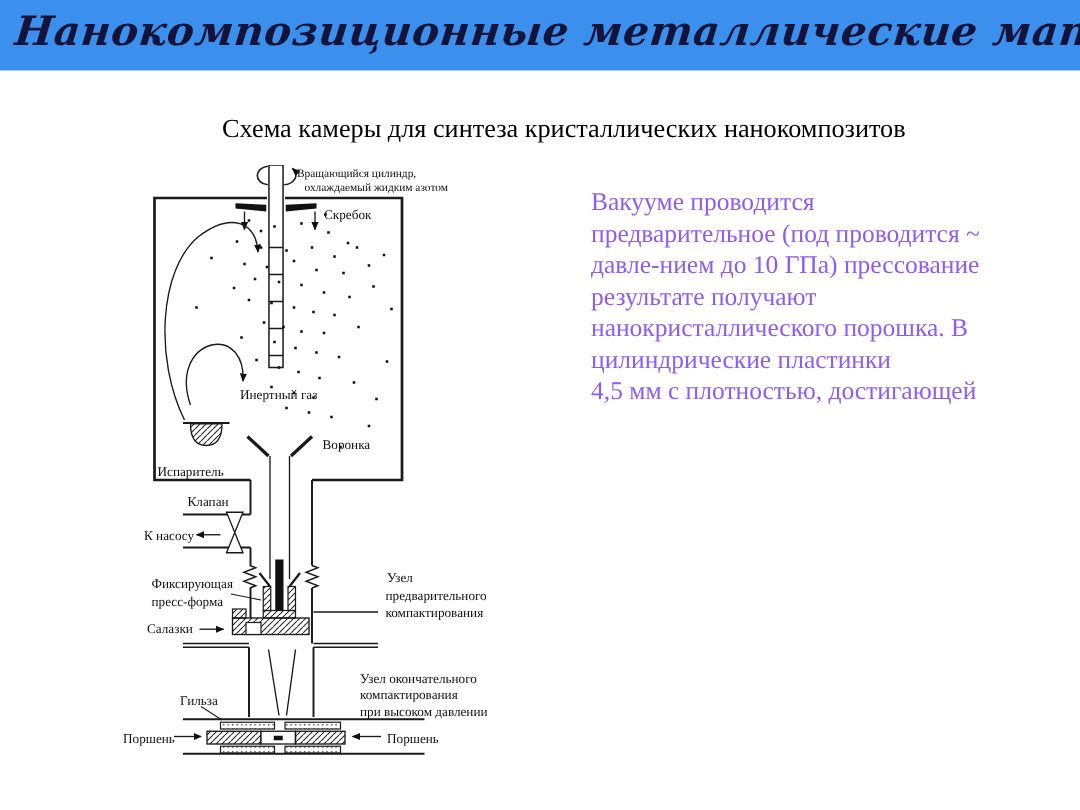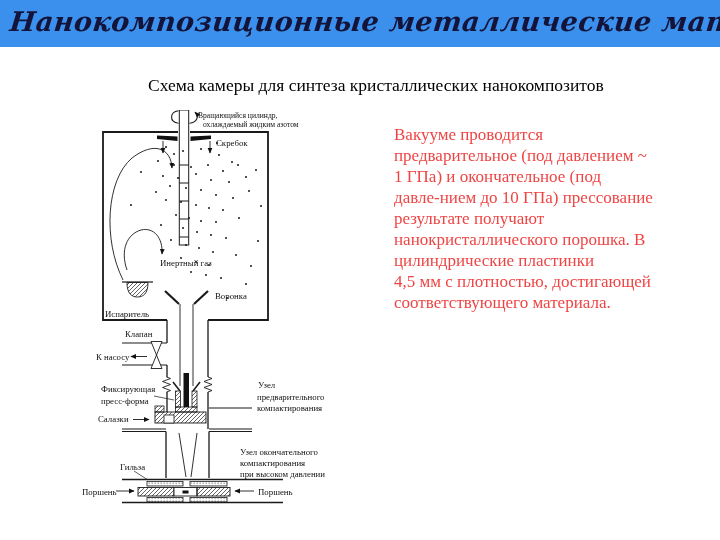--- a/index.html
+++ b/index.html
@@ -16,49 +16,47 @@
     font-family:"DejaVu Serif", serif; font-style:italic; font-weight:bold;
     font-size:27px; color:#14143a; transform:skewX(-6deg);
     white-space:nowrap; letter-spacing:0.5px;
   }
   .subtitle {
     position:absolute; left:136px; top:75px;
     font-size:17.5px; color:#000; white-space:nowrap;margin-left:12px;
   }
   .bodytext {
     position:absolute; left:394px; top:124px; width:320px;
-    font-size:17px; line-height:21px; color:#ef4444;
+    font-size:17px; line-height:21px; color:#8b5cf6;
   }
   .bodytext div { white-space:nowrap; }
   svg.diagram { position:absolute; left:70px; top:110px; }
   svg text {
     font-family:"Liberation Serif", serif; fill:#111;
     font-size:8.8px;
   }
   svg text.tiny { font-size:7.6px; }
 </style>
 </head>
 <body>
 
 <div class="titlebar" style="background: rgb(58, 144, 236);">
   <div class="title" style="color: rgb(20, 20, 58);">Нанокомпозиционные металлические материалы</div>
 </div>
 
 <div class="subtitle">Схема камеры для синтеза кристаллических нанокомпозитов</div>
 
 <div class="bodytext">
     <div>Вакууме проводится</div>
-    <div>предварительное (под давлением ~</div>
-    <div>1 ГПа) и окончательное (под</div>
+    <div>предварительное (под проводится ~</div>
     <div>давле-нием до 10 ГПа) прессование</div>
     <div>результате получают</div>
     <div>нанокристаллического порошка. В</div>
     <div>цилиндрические пластинки</div>
     <div>4,5 мм с плотностью, достигающей</div>
-    <div>соответствующего материала.</div>
   </div>
 
 <svg class="diagram" width="290" height="400" viewBox="0 0 290 400">
   <defs>
     <pattern id="hatch" patternUnits="userSpaceOnUse" width="4" height="4">
       <path d="M0,4 L4,0" stroke="#222" stroke-width="0.7"></path>
     </pattern>
     <pattern id="speck" patternUnits="userSpaceOnUse" width="3" height="3">
       <circle cx="1.1" cy="1.1" r="0.55" fill="#333"></circle>
     </pattern>

